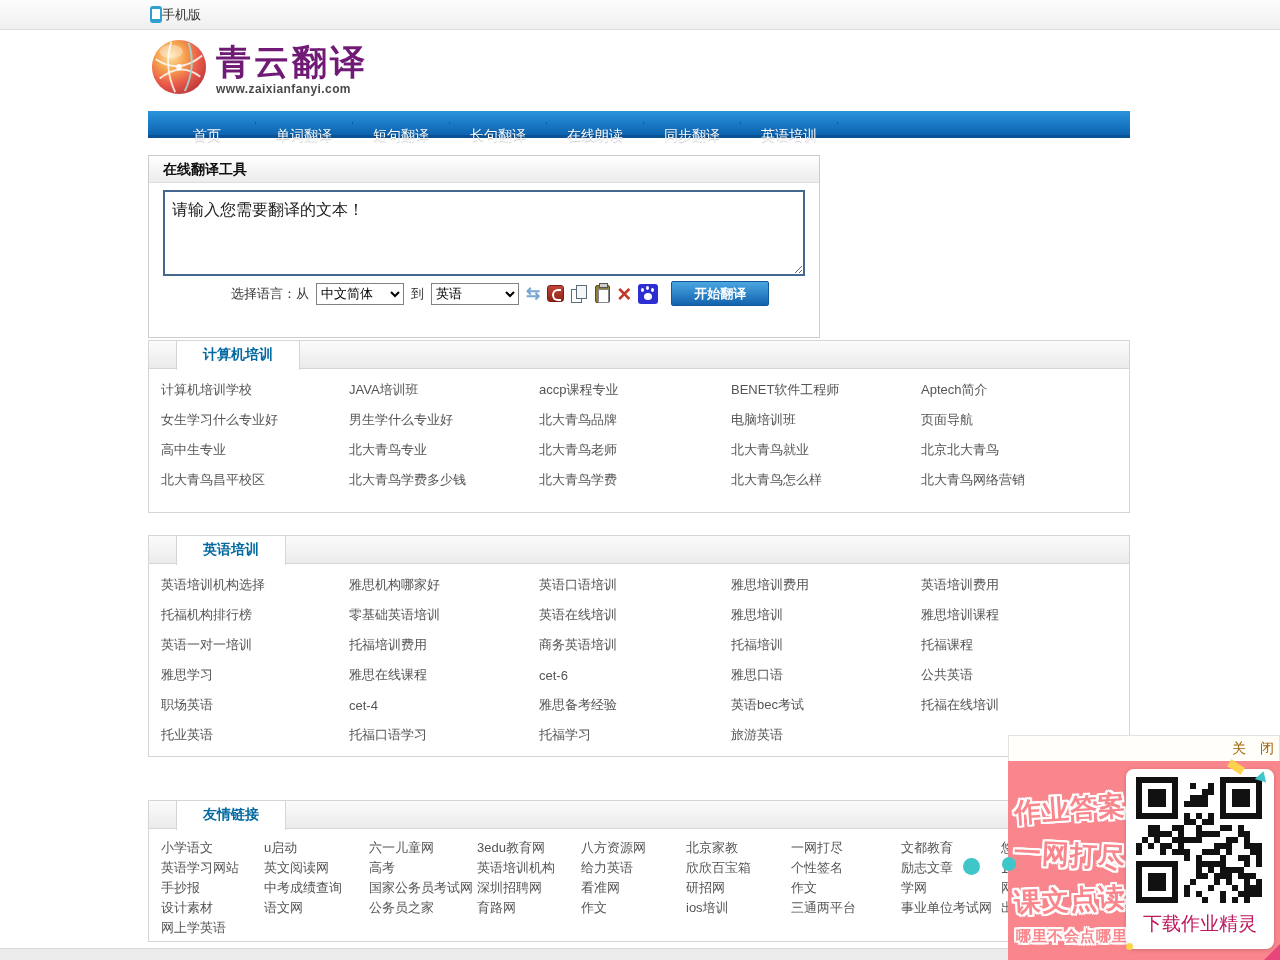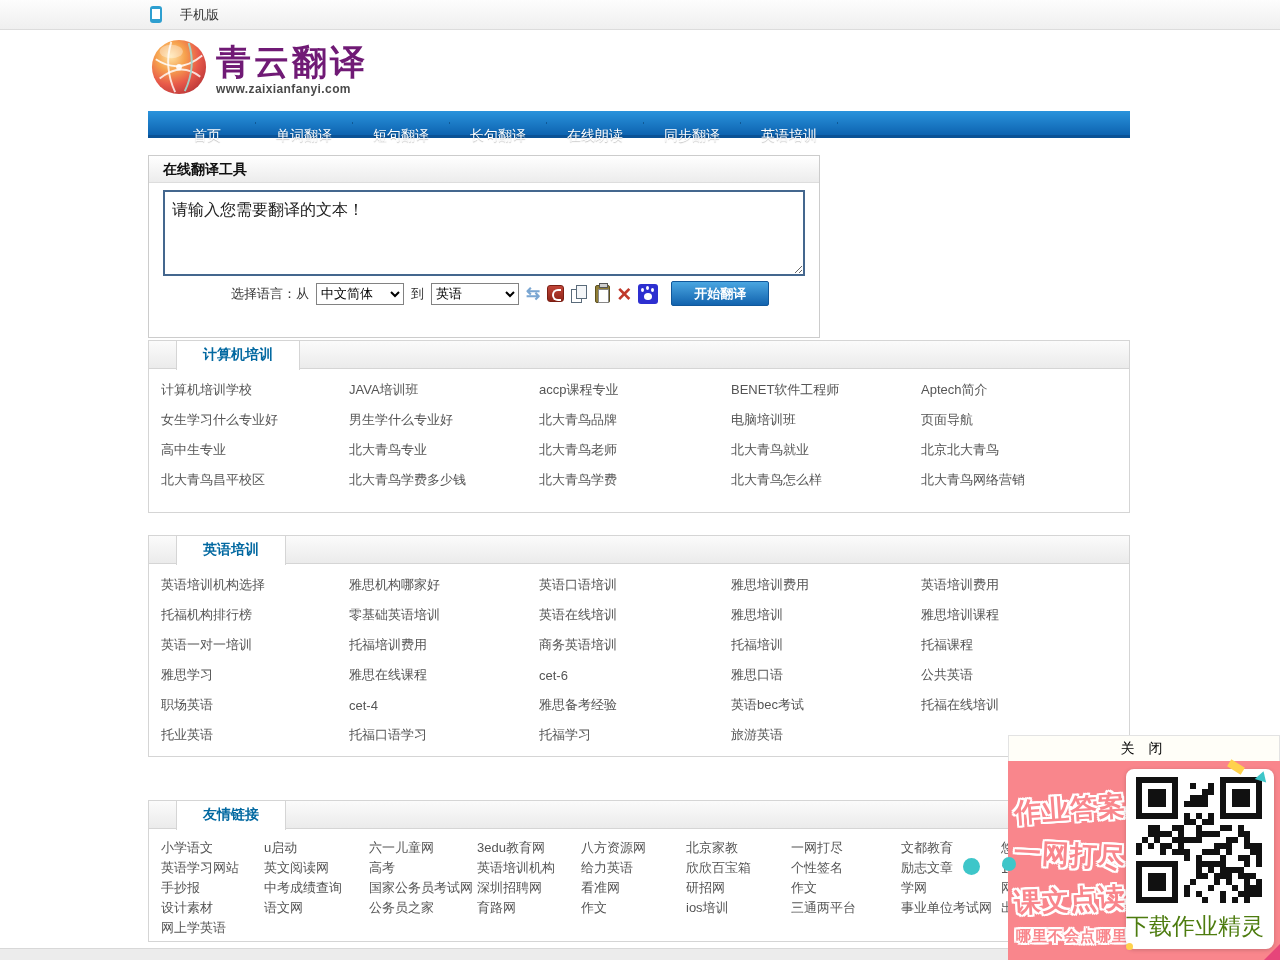--- a/index.html
+++ b/index.html
@@ -7,21 +7,21 @@
   body {
     width:1280px; height:960px; position:relative; overflow:hidden;
     background:#ffffff; font-family:"Liberation Sans", sans-serif;
   }
 
   
   .topbar {
     position:absolute; top:0; left:0; width:1280px; height:30px;
     background:linear-gradient(#fdfdfd,#efefef);
     border-bottom:1px solid #dcdcdc;
-    display:flex; align-items:center; padding-left:150px; gap:18px;
+    display:flex; align-items:center; padding-left:150px; gap:0;
   }
   .phone-icon { display:inline-block; width:12px; height:17px; border-radius:3px; background:#2e9fd0; position:relative; }
   .phone-icon::before { content:""; position:absolute; left:2px; top:3px; right:2px; bottom:4px; background:#fff; }
   .topbar-link { font-size:13px; color:#333; text-decoration:none; cursor:pointer; }
 
   
   .header { position:absolute; top:38px; left:150px; display:flex; align-items:flex-start; }
   .globe { width:58px; height:58px; margin-right:8px; cursor:pointer; }
   .logo-text { padding-top:6px; }
   .site-title { font-size:35px; font-weight:bold; color:#701a75; letter-spacing:3px; line-height:36px; }
@@ -102,44 +102,44 @@
     font-size:13px; color:#555; text-decoration:none; cursor:pointer;
     display:flex; align-items:center; white-space:nowrap; overflow:hidden;
   }
 
   
   .footer-strip { position:absolute; top:948px; left:0; width:1280px; height:12px; background:#ececec; border-top:1px solid #d8d8d8; }
 
   
   .popup { position:absolute; left:1008px; top:735px; width:272px; height:224px; z-index:10; }
   .popup-close {
-    height:43px; line-height:25px; text-align:center;
+    height:43px; line-height:25px; text-align:right;
     background:#fffef8; border:1px solid #e3e3e3;
-    color:#000000; font-size:14px; letter-spacing:5px; cursor:pointer;
+    color:#a16207; font-size:14px; letter-spacing:5px; cursor:pointer;
   }
   .popup-body { position:absolute; top:26px; left:0; right:0; bottom:-1px; background:#f9868c; }
   .slogan, .tagline {
     position:absolute; left:2px; width:120px; text-align:center; font-weight:bold;
     color:#f9868c; letter-spacing:1px; white-space:nowrap;
     text-shadow:-2px -2px 0 #fff, 2px -2px 0 #fff, -2px 2px 0 #fff, 2px 2px 0 #fff,
                  0 -2px 0 #fff, 0 2px 0 #fff, -2px 0 0 #fff, 2px 0 0 #fff;
   }
   .slogan { font-size:27px; }
   .sl0 { top:30px; transform:rotate(-4deg); }
   .sl1 { top:76px; transform:rotate(3deg); }
   .sl2 { top:121px; transform:rotate(-3deg); }
   .tagline { top:166px; font-size:15px; width:124px; }
   .qr-card {
     position:absolute; right:6px; top:8px; width:148px; height:180px;
     background:#fff; border-radius:8px; box-shadow:0 1px 4px rgba(0,0,0,.18);
   }
   .qr { position:absolute; left:10px; top:8px; width:126px; height:126px; display:grid; grid-template-columns:repeat(21,6px); grid-auto-rows:6px; }
   .qr i { display:block; width:6px; height:6px; }
   .qr i.b { background:#111; }
-  .qr-caption { position:absolute; left:0; right:0; top:142px; text-align:left; font-size:23px; color:#4d7c0f; }
+  .qr-caption { position:absolute; left:0; right:0; top:142px; text-align:center; font-size:19px; color:#be185d; }
 
   
   .conf { position:absolute; }
   .conf-yellow1 { left:220px; top:2px; width:16px; height:8px; background:#ffd24d; transform:rotate(32deg); }
   .conf-teal1 { left:248px; top:10px; width:0; height:0; border-left:6px solid transparent; border-right:6px solid transparent; border-bottom:10px solid #3ec6c9; transform:rotate(18deg); }
   .conf-teal2 { left:-6px; top:96px; width:14px; height:14px; border-radius:50%; background:#3ec6c9; }
   .conf-yellow2 { left:118px; top:182px; width:7px; height:7px; border-radius:50%; background:#ffd24d; }
   .conf-magenta { right:0; bottom:0; width:0; height:0; border-bottom:16px solid #e6457a; border-left:16px solid transparent; }
   .teal-dot-page { position:absolute; left:963px; top:858px; width:17px; height:17px; border-radius:50%; background:#3ec6c9; z-index:9; }
 </style>

